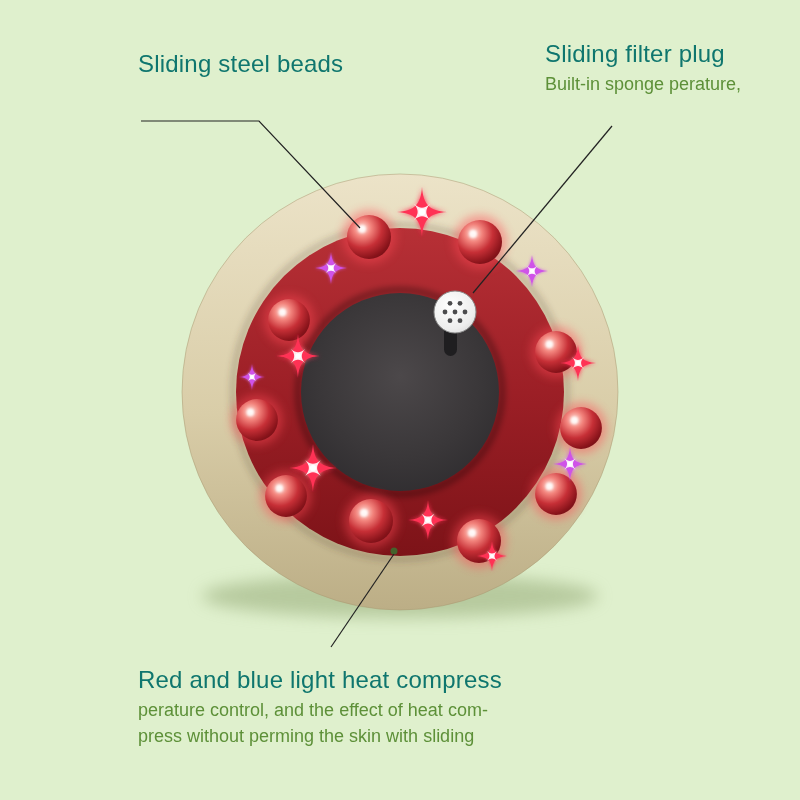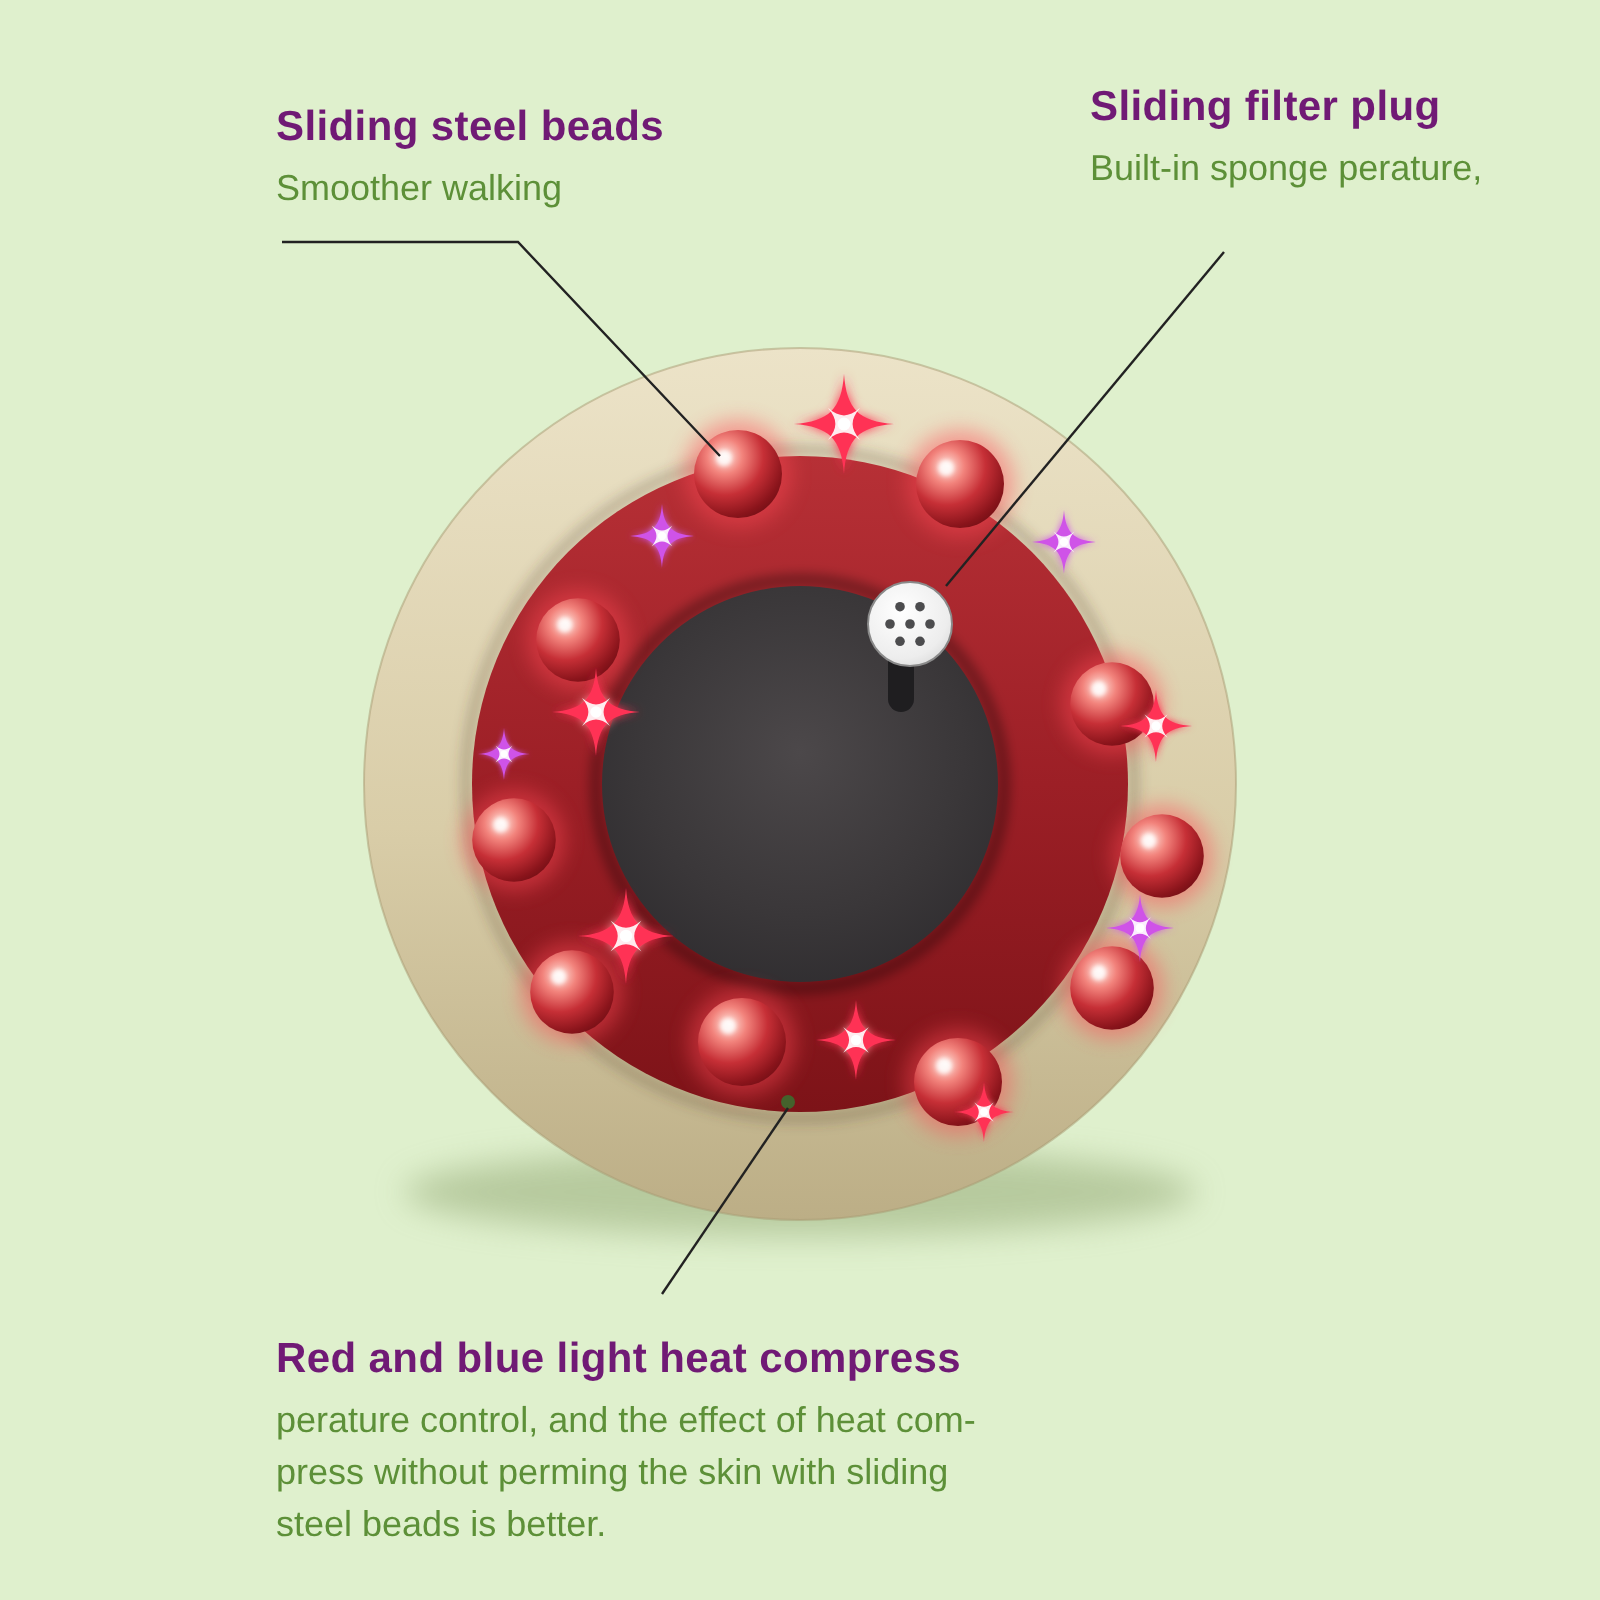--- a/index.html
+++ b/index.html
@@ -10,22 +10,22 @@
   }
   .stage {
     position: relative;
     width: 800px; height: 800px;
     background: #dff0cd;
     overflow: hidden;
   }
   .device-svg { position: absolute; left: 0; top: 0; }
   .note { position: absolute; }
   .note-title {
-    font-size: 21px; font-weight: 700;
-    color: #701a75; line-height: 24px;
+    font-size: 24px; font-weight: 400;
+    color: #0f766e; line-height: 24px;
     margin-bottom: 5px;
     letter-spacing: 0.2px;
   }
   .note-line {
     font-size: 18px;
     color: #5d9038;
     line-height: 26px;
   }
   .note-beads { left: 138px; top: 52px; }
   .note-plug  { left: 545px; top: 42px; }
@@ -145,28 +145,26 @@
 
     <circle cx="394" cy="551" r="3.5" fill="#44622c"></circle>
 
     <polyline points="141,121 259,121 360,228" fill="none" stroke="#222222" stroke-width="1.2"></polyline>
     <polyline points="612,126 473,293" fill="none" stroke="#222222" stroke-width="1.2"></polyline>
     <polyline points="394,554 331,647" fill="none" stroke="#222222" stroke-width="1.2"></polyline>
   </svg>
 
   <div class="note note-beads">
     <div class="note-title">Sliding steel beads</div>
-    <div class="note-line">Smoother walking</div>
   </div>
 
   <div class="note note-plug">
     <div class="note-title">Sliding filter plug</div>
     <div class="note-line">Built-in sponge perature,</div>
   </div>
 
   <div class="note note-heat">
     <div class="note-title">Red and blue light heat compress</div>
     <div class="note-line">perature control, and the effect of heat com-</div>
     <div class="note-line">press without perming the skin with sliding</div>
-    <div class="note-line">steel beads is better.</div>
   </div>
 
 </div>
 
 </body></html>

